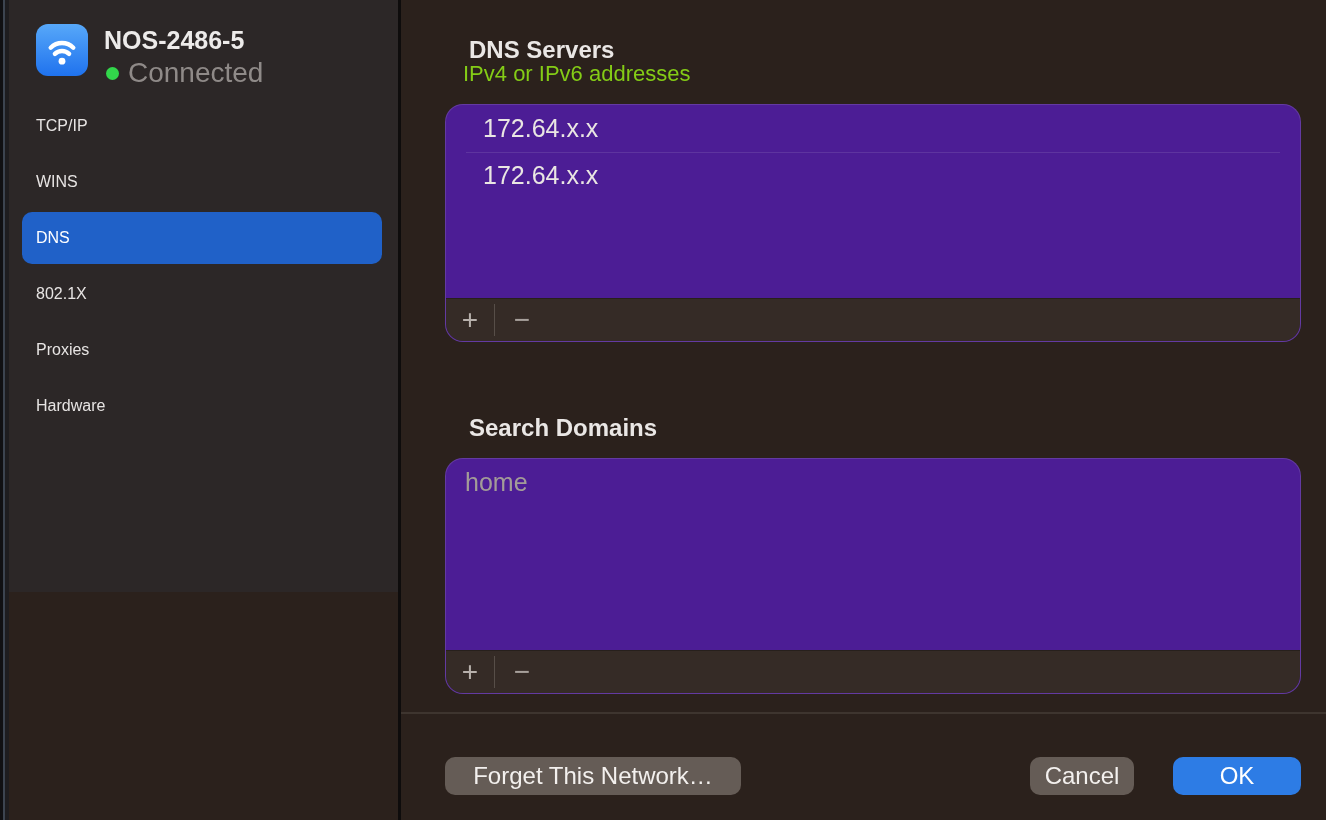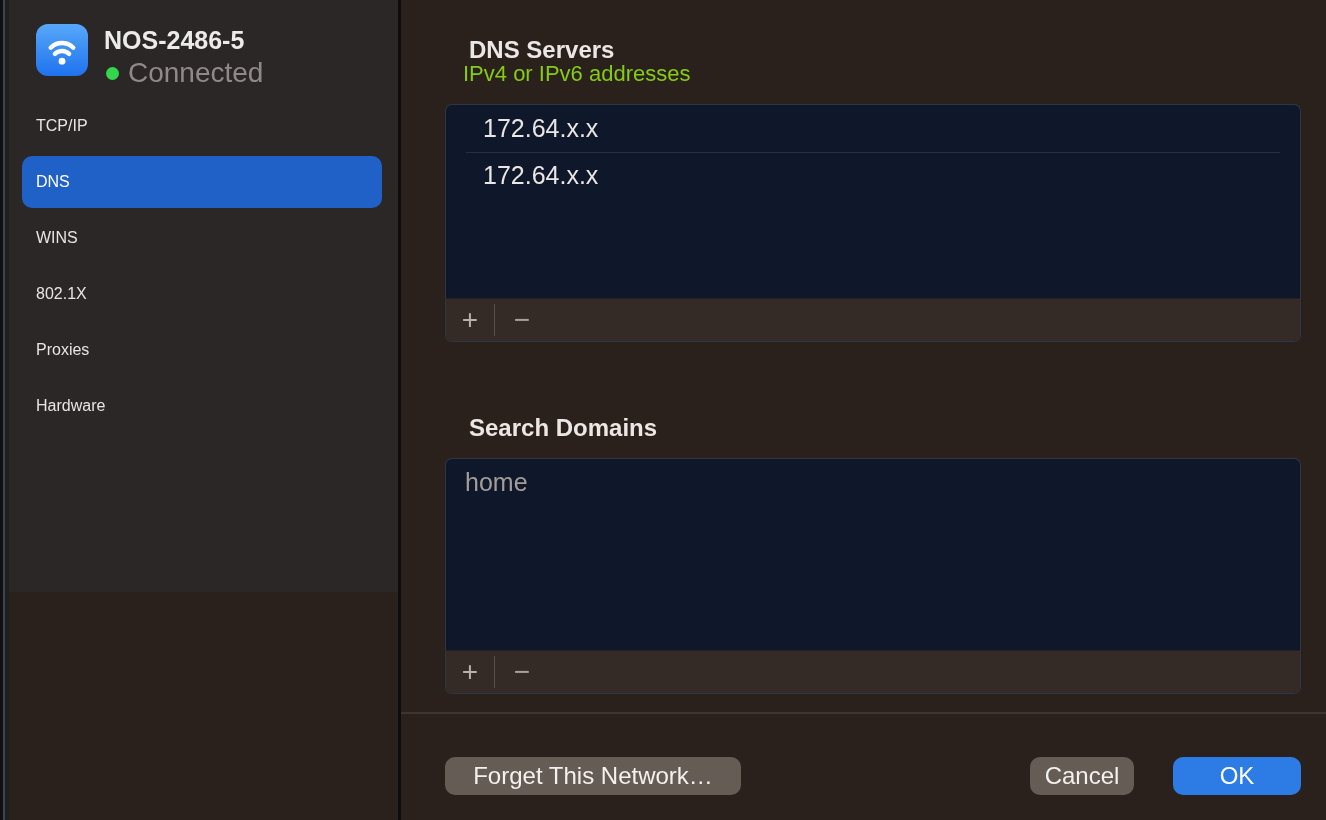--- a/index.html
+++ b/index.html
@@ -29,22 +29,22 @@
   }
   .nav-item.selected{background:var(--selection,#2061c8);color:#ffffff;}
   
   .content{position:absolute;left:401px;top:0;width:925px;height:820px;background:#2b211c;}
   .section-heading{position:absolute;margin:6px;font-size:24px;font-weight:700;color:#eae7e5;}
   #dns-heading{left:62px;top:30px;}
   #dns-subheading{position:absolute;left:62px;top:61px;margin:0;font-size:22px;color:#84cc16;}
   #search-heading{left:62px;top:408px;}
   .listbox{
     position:absolute;left:44px;width:856px;
-    background:#0f172a;border:1px solid rgba(255,255,255,0.13);
-    border-radius:7px;overflow:hidden;box-sizing:border-box;
+    background:#4c1d95;border:1px solid rgba(255,255,255,0.13);
+    border-radius:18px;overflow:hidden;box-sizing:border-box;
   }
   #dns-listbox{top:104px;height:238px;}
   #search-listbox{top:458px;height:236px;}
   .rows{position:absolute;left:0;top:0;right:0;bottom:42px;}
   .list-row{height:47px;display:flex;align-items:center;font-size:25px;color:#eae6e3;position:relative;}
   .list-row + .list-row::before{
     content:"";position:absolute;left:20px;right:20px;top:0;height:1px;
     background:rgba(255,255,255,0.10);
   }
   #dns-listbox .list-row{padding-left:37px;}
@@ -95,22 +95,22 @@
       <circle cx="26" cy="37.2" r="3.4" fill="#ffffff"></circle>
     </svg>
   </div>
   <div class="net-name">NOS-2486-5</div>
   <div class="net-status">
     <span class="status-dot"></span>
     <span class="status-text">Connected</span>
   </div>
   <nav class="sidebar-nav" id="sidebar-nav">
       <div class="nav-item">TCP/IP</div>
+      <div class="nav-item">WINS</div>
       <div class="nav-item selected">DNS</div>
-      <div class="nav-item">WINS</div>
       <div class="nav-item">802.1X</div>
       <div class="nav-item">Proxies</div>
       <div class="nav-item">Hardware</div>
     </nav>
 </aside>
 
 <div class="vdivider"></div>
 
 <main class="content">
   <h2 class="section-heading" id="dns-heading">DNS Servers</h2>

